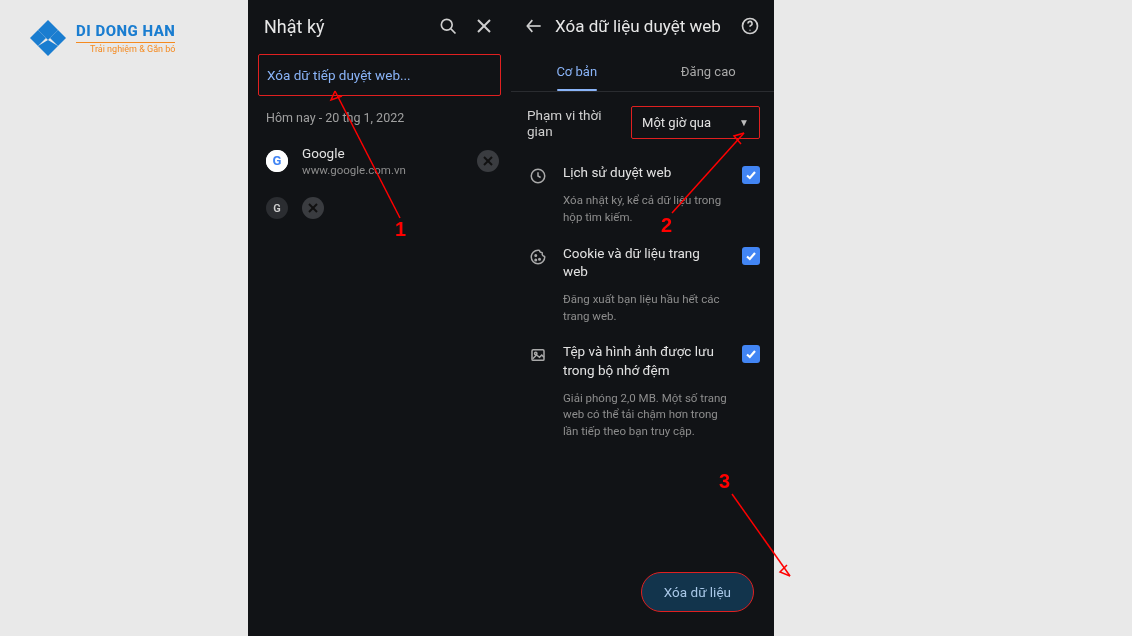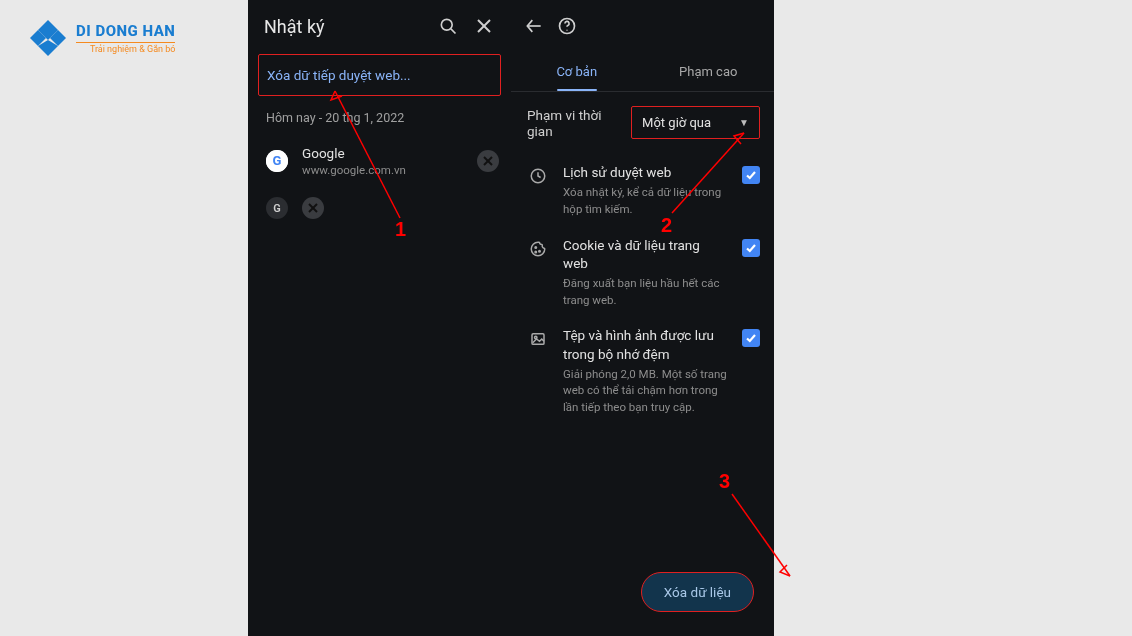--- a/index.html
+++ b/index.html
@@ -202,21 +202,21 @@
     padding: 14px 14px 4px 16px;
   }
   .opt .ic {
     width: 22px; height: 22px;
     color: #a9a9a9;
     display:flex; align-items:center; justify-content:center;
     margin-top: 2px;
     flex-shrink: 0;
   }
   .opt .ic svg { width: 18px; height: 18px; }
-  .opt .txts { flex: 1; display: flex; flex-direction: column; gap: 3px; }
+  .opt .txts { flex: 1; display: flex; flex-direction: column; gap: 11px; }
   .opt .h { color: #e2e2e2; font-size: 13.5px; line-height: 1.35; }
   .opt .d { color: #8d8d8d; font-size: 11.5px; line-height: 1.45; }
   .opt .cb {
     width: 18px; height: 18px;
     border-radius: 3px;
     background: #4285f4;
     display: flex; align-items: center; justify-content: center;
     margin-top: 3px;
     flex-shrink: 0;
   }
@@ -326,35 +326,36 @@
   </div>
 
   <div class="panel">
     <div class="hdr2">
       <span class="icon-btn back">
         <svg viewBox="0 0 24 24" fill="none" stroke="currentColor" stroke-width="2">
           <line x1="20" y1="12" x2="4" y2="12"></line>
             <polyline points="10,5 4,12 10,19"></polyline>
         </svg>
       </span>
+      <span class="title">Xóa dữ liệu duyệt web</span>
       <span class="icon-btn help">
         <svg viewBox="0 0 24 24" fill="none" stroke="currentColor" stroke-width="2">
           <circle cx="12" cy="12" r="9"></circle>
           <path d="M9.5 9a2.5 2.5 0 1 1 3.5 2.3c-.9.4-1 1-1 1.7"></path>
           <circle cx="12" cy="17" r="0.8" fill="currentColor" stroke="none"></circle>
         </svg>
       </span>
     </div>
 
     <div class="tabs">
       <div class="tab active">
         <span>Cơ bản</span>
       </div>
       <div class="tab">
-        <span>Phạm cao</span>
+        <span>Đăng cao</span>
       </div>
     </div>
 
     <div class="range-row">
       <span class="lbl">Phạm vi thời gian</span>
       <div class="select">
         <span>Một giờ qua</span>
         <span class="arrow">▼</span>
       </div>
     </div>

